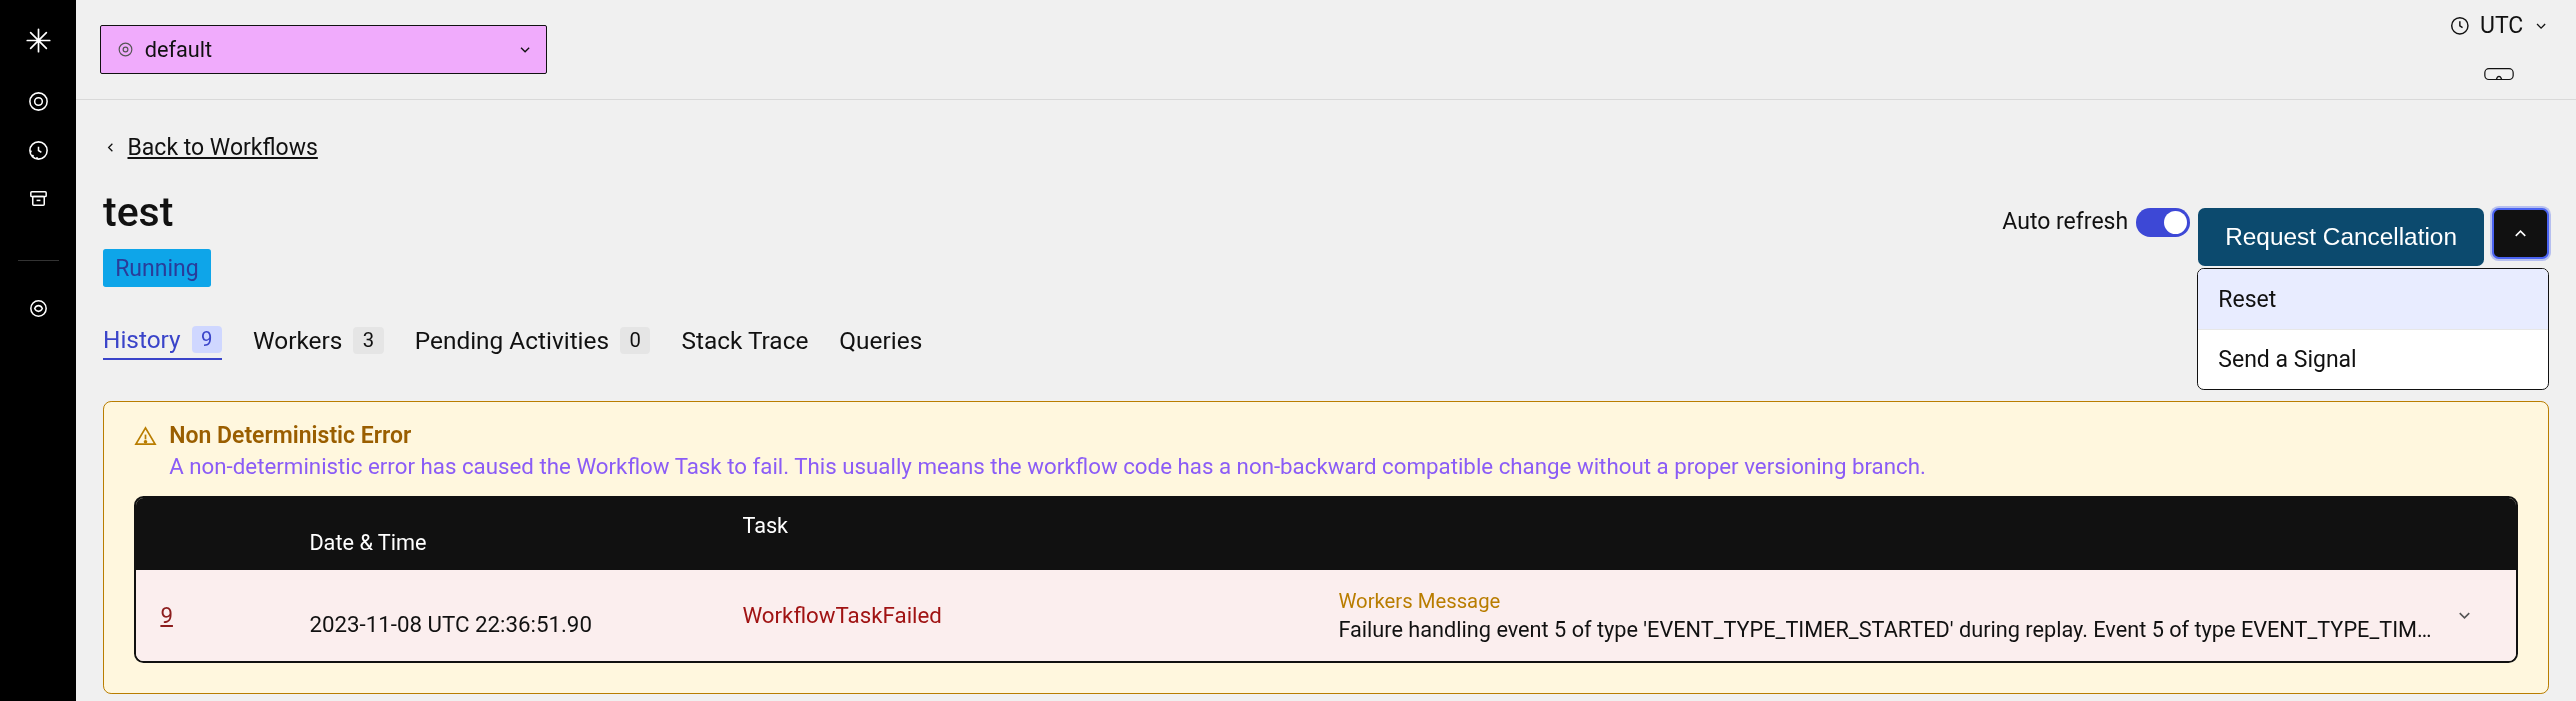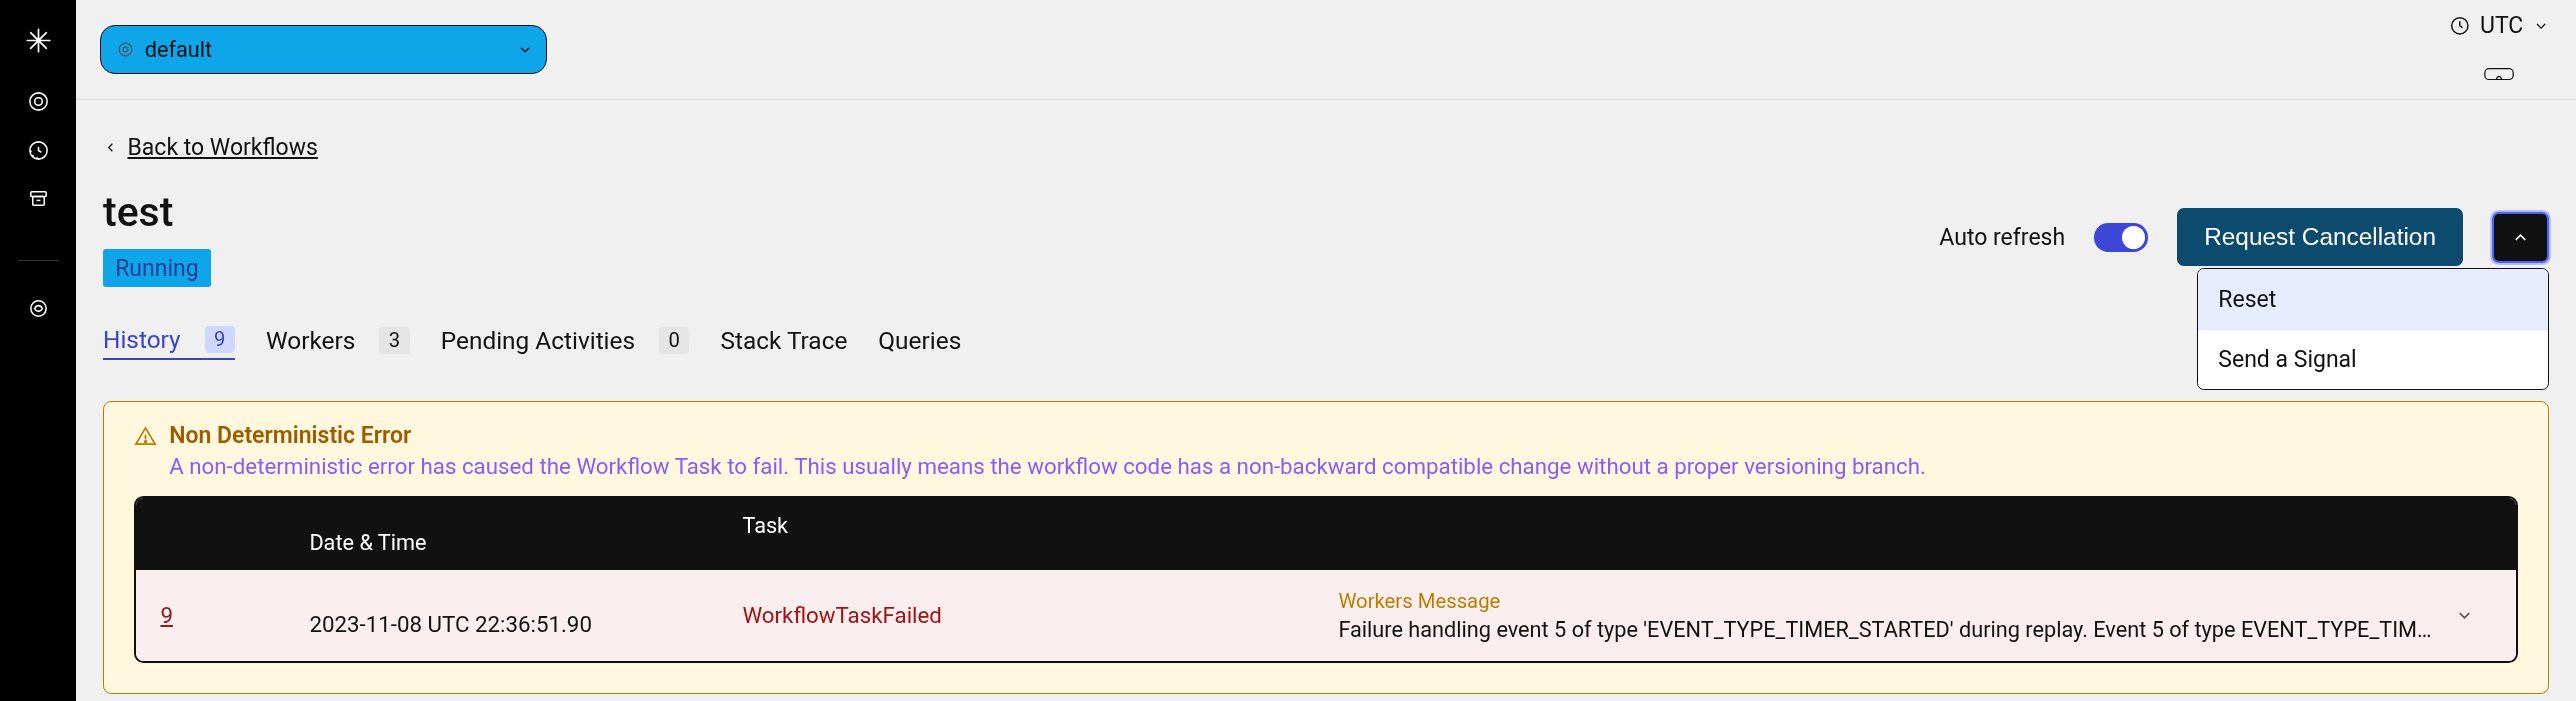--- a/index.html
+++ b/index.html
@@ -56,25 +56,25 @@
       display: flex;
       align-items: center;
       padding: 12.2px 27px 12.2px 24.4px;
       border-bottom: 0.7px solid #d9d9d9;
     }
     .namespace-select {
       display: flex;
       align-items: center;
       gap: 9.5px;
       border: 1px solid #111;
-      border-radius: 15px;
+      border-radius: 2px;
       padding: 8.1px 13.5px;
       width: 447px;
       height: 49px;
-      background: #0ea5e9;
+      background: #f0abfc;
       cursor: pointer;
       font-size: 21.7px;
     }
     .namespace-select .ns-icon {
       width: 20.3px; height: 20.3px; display:flex;align-items:center;justify-content:center;
     }
     .namespace-select .ns-label { flex:1; }
     .chev-down {
       width: 16.2px; height: 16.2px;
       display:inline-flex;align-items:center;justify-content:center;
@@ -122,22 +122,22 @@
       background: #0ea5e9;
       color: #2a3c99;
       font-size: 23px;
       padding: 5.4px 12.2px;
       border-radius: 2.7px;
       margin-top: 13.5px;
     }
     .title-actions {
       margin-left: auto;
       display: flex;
-      align-items: center;
-      gap: 29px;
+      align-items: flex-start;
+      gap: 8px;
       position: relative;
     }
     .autorefresh-label {
       font-size: 23px;
     }
     .toggle {
       width: 54px; height: 28.4px;
       background: #3d48d6;
       border-radius: 14.2px;
       position: relative;
@@ -197,21 +197,21 @@
     .tabs {
       display: flex;
       gap: 31px;
       margin-top: 38px;
       font-size: 24.4px;
       align-items: center;
     }
     .tab {
       display: flex;
       align-items: center;
-      gap: 24px;
+      gap: 11px;
       cursor: pointer;
       padding-bottom: 4.1px;
     }
     .tab.active {
       color: #3a44c9;
       border-bottom: 2px solid #3a44c9;
     }
     .tab-count {
       background: #e5e5e5;
       border-radius: 4.1px;

